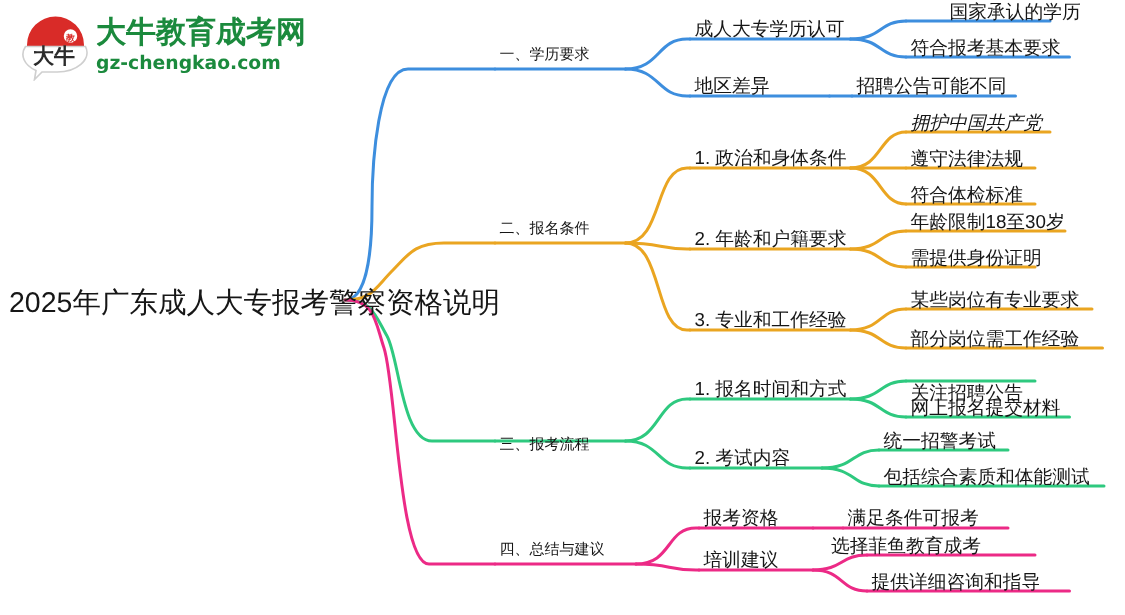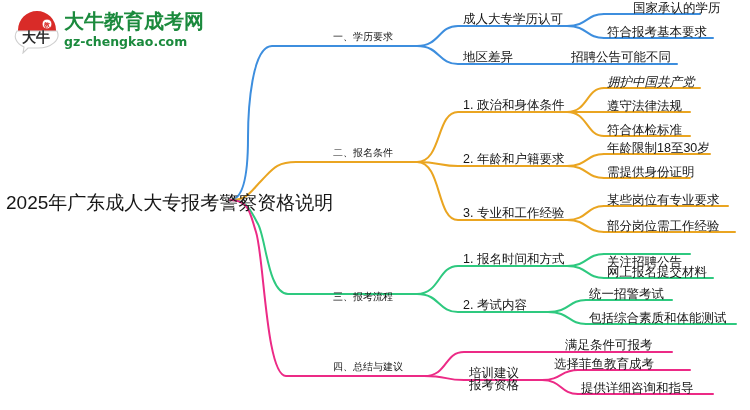--- a/index.html
+++ b/index.html
@@ -214,17 +214,17 @@
 
 <div class="node node-l1" style="left:333px; top:292px;">三、报考流程</div>
 <div class="node node-l2" style="left:463px; top:253px;">1. 报名时间和方式</div>
 <div class="node node-l2" style="left:463px; top:299px;">2. 考试内容</div>
 <div class="node node-l3" style="left:607px; top:256px;">关注招聘公告</div>
 <div class="node node-l3" style="left:607px; top:266px;">网上报名提交材料</div>
 <div class="node node-l3" style="left:589px; top:288px;">统一招警考试</div>
 <div class="node node-l3" style="left:589px; top:312px;">包括综合素质和体能测试</div>
 
 <div class="node node-l1" style="left:333px; top:362px;">四、总结与建议</div>
-<div class="node node-l2" style="left:469px; top:339px;margin-top:40px;">报考资格</div>
+<div class="node node-l2" style="left:469px; top:339px;">报考资格</div>
 <div class="node node-l2" style="left:469px; top:367px;">培训建议</div>
 <div class="node node-l3" style="left:565px; top:339px;">满足条件可报考</div>
 <div class="node node-l3" style="left:554px; top:358px;">选择菲鱼教育成考</div>
 <div class="node node-l3" style="left:581px; top:382px;">提供详细咨询和指导</div>
 
 </body></html>

